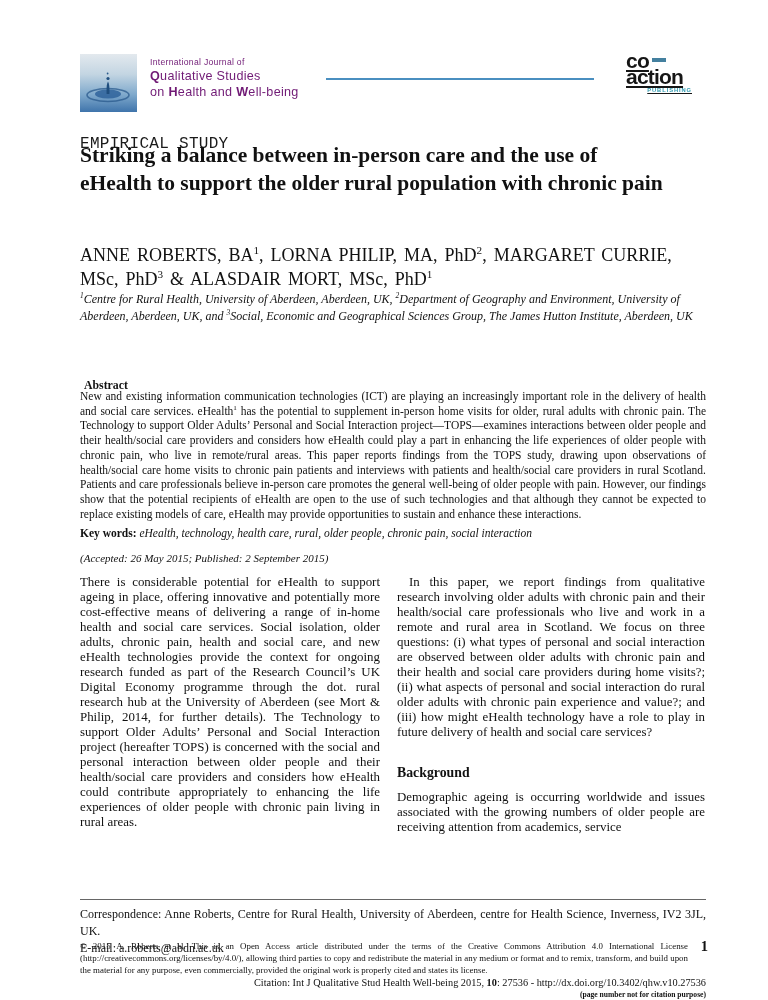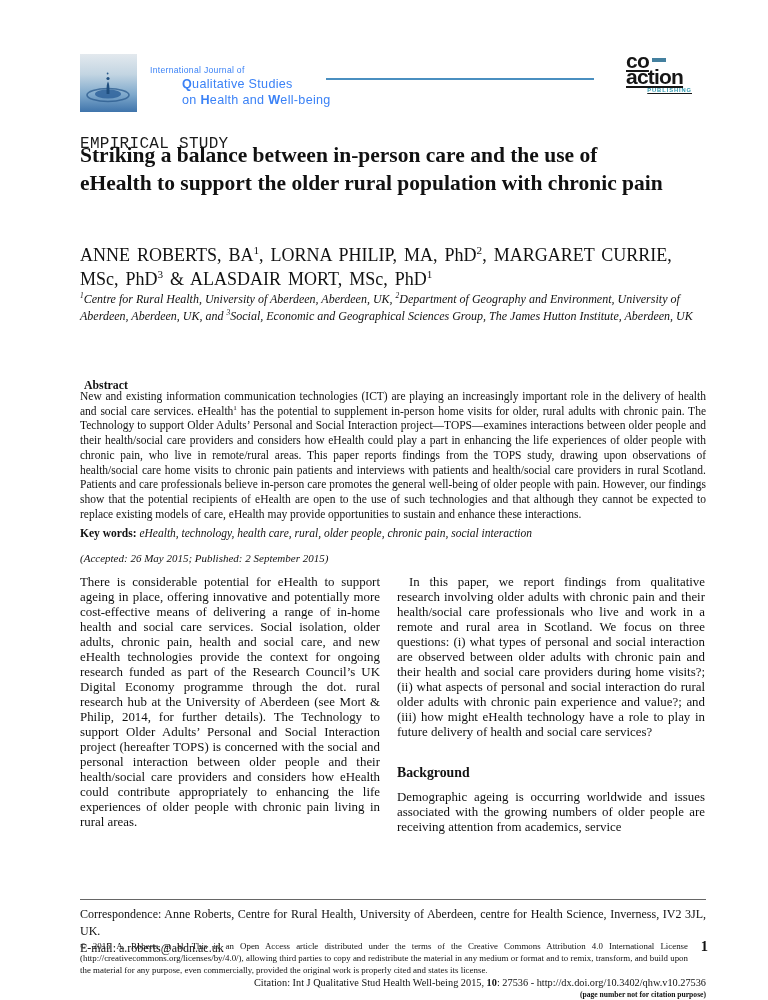--- a/index.html
+++ b/index.html
@@ -8,26 +8,26 @@
     background:#ffffff;overflow:hidden;
     font-family:"Liberation Serif", serif;color:#111;
   }
   
   .header{position:absolute;top:54px;left:80px;width:626px;height:60px;}
   .logo-img{
     position:absolute;left:0;top:0;width:57px;height:58px;
     background:linear-gradient(180deg,#e3e9ee 0%,#c3d5e2 35%,#7fa9cc 70%,#3f74ab 100%);
   }
   .journal-name{
-    position:absolute;left:70px;top:11px;
-    font-family:"Liberation Sans", sans-serif;color:#3b82f6;
+    position:absolute;left:70px;top:3px;
+    font-family:"Liberation Sans", sans-serif;color:#701a75;
     letter-spacing:.3px;line-height:1.28;white-space:nowrap;
   }
   .jn-line1{font-size:8.6px;}
-  .jn-line23{font-size:12.6px;margin-left:32px;}
+  .jn-line23{font-size:12.6px;}
   .jn-bold{font-weight:bold;}
   .header-rule{position:absolute;left:246px;top:24px;width:268px;height:2px;background:#4a8fc0;}
   .coaction{
     position:absolute;right:0;top:-2px;width:80px;
     font-family:"Liberation Sans", sans-serif;color:#161616;text-align:left;text-decoration:underline;
   }
   .co-l1,.co-l2{font-weight:bold;font-size:21px;letter-spacing:-.8px;line-height:.86;}
   .co-l2{margin-top:-2px;}
   .co-dash{position:absolute;top:6px;left:26px;width:14px;height:3.5px;background:#44809f;}
   .co-tag{font-size:5.8px;font-weight:bold;color:#2e9ab0;letter-spacing:.9px;text-align:right;margin-top:1px;width:66px;}

